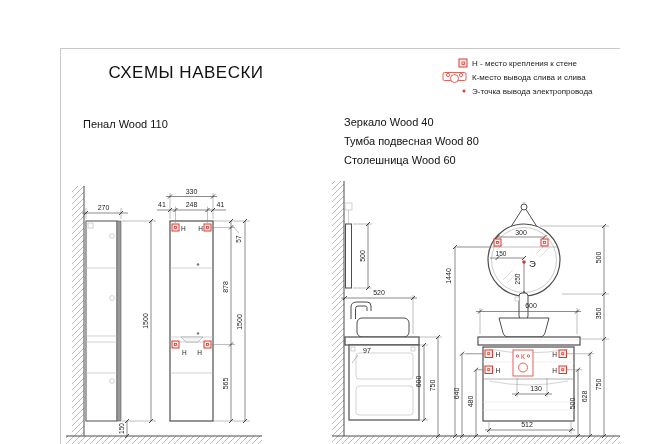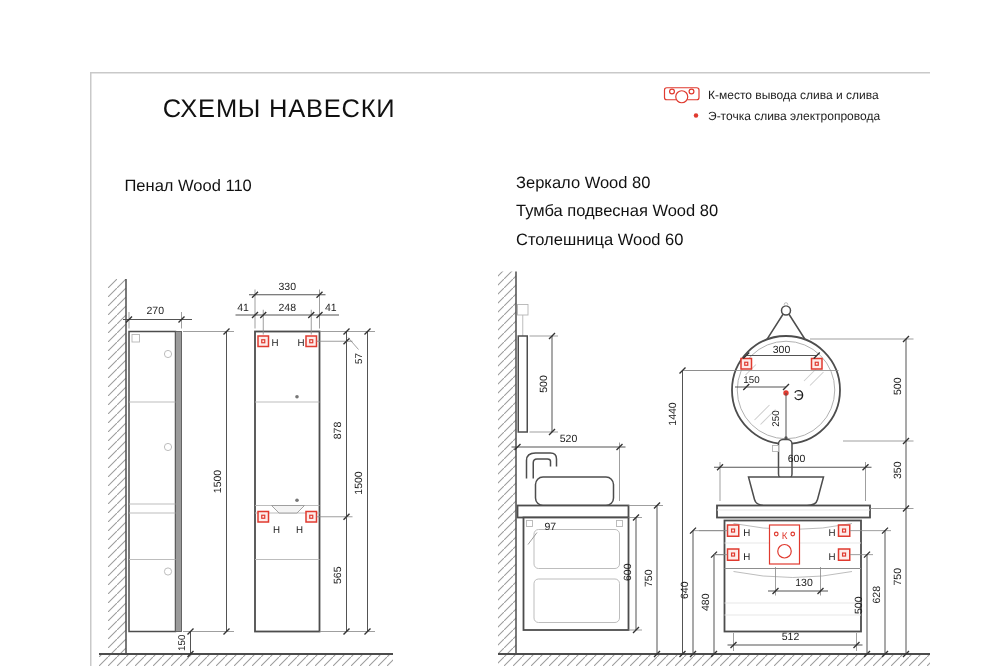--- a/index.html
+++ b/index.html
@@ -30,41 +30,50 @@
 <body>
 
 <div id="stage">
   <div class="frame"></div>
 
   <div class="title">СХЕМЫ НАВЕСКИ</div>
 
   <div id="legend">
     <div class="lg-row">
       <span class="lg-ico">
+        <svg width="10" height="10" style="position:static">
+            <rect x="1" y="1" width="8" height="8" class="red"></rect>
+            <rect x="4" y="4" width="2.4" height="2.4" class="redl"></rect>
+          </svg>
+      </span>
+      <span>Н - место крепления к стене</span>
+    </div>
+    <div class="lg-row">
+      <span class="lg-ico">
         <svg width="26" height="13" style="position:static">
             <rect x="1" y="1.5" width="23" height="8" rx="1.5" class="redl"></rect>
             <circle cx="6" cy="4" r="1.6" class="redl"></circle>
             <circle cx="19" cy="4" r="1.6" class="redl"></circle>
             <circle cx="12.5" cy="7.5" r="4" class="redl" style="fill:#fff"></circle>
           </svg>
       </span>
       <span>К-место вывода слива и слива</span>
     </div>
     <div class="lg-row">
       <span class="lg-ico">
         <svg width="8" height="8" style="position:static">
             <circle cx="4" cy="4" r="1.5" style="fill:#e03a2f"></circle>
           </svg>
       </span>
-      <span>Э-точка слива электропровода</span>
+      <span>Э-точка вывода электропровода</span>
     </div>
   </div>
 
   <div class="prod" style="left:83px;top:82px;">Пенал Wood 110</div>
-  <div class="prod" style="left:344px;top:80px;">Зеркало Wood 80</div>
+  <div class="prod" style="left:344px;top:80px;">Зеркало Wood 40</div>
   <div class="prod" style="left:344px;top:99px;">Тумба подвесная Wood 80</div>
   <div class="prod" style="left:344px;top:118px;">Столешница Wood 60</div>
 
   <svg width="666" height="444" viewBox="0 0 666 444">
     <defs>
       <pattern id="hatch" width="6" height="6" patternUnits="userSpaceOnUse">
         <path d="M0,6 L6,0" stroke="#9c9c9c" stroke-width=".7"></path>
       </pattern>
     </defs>
 

